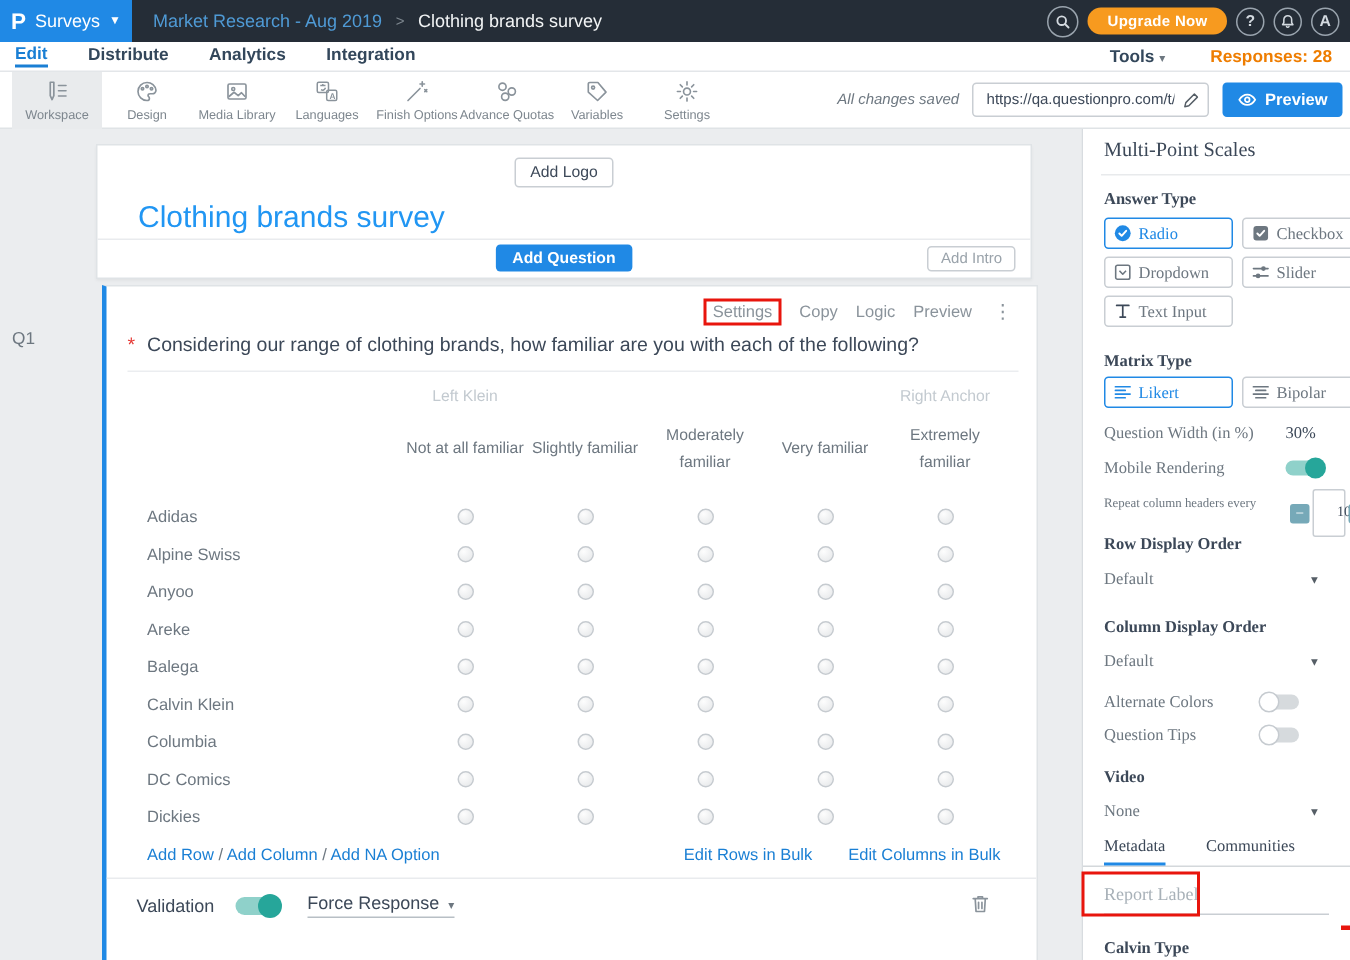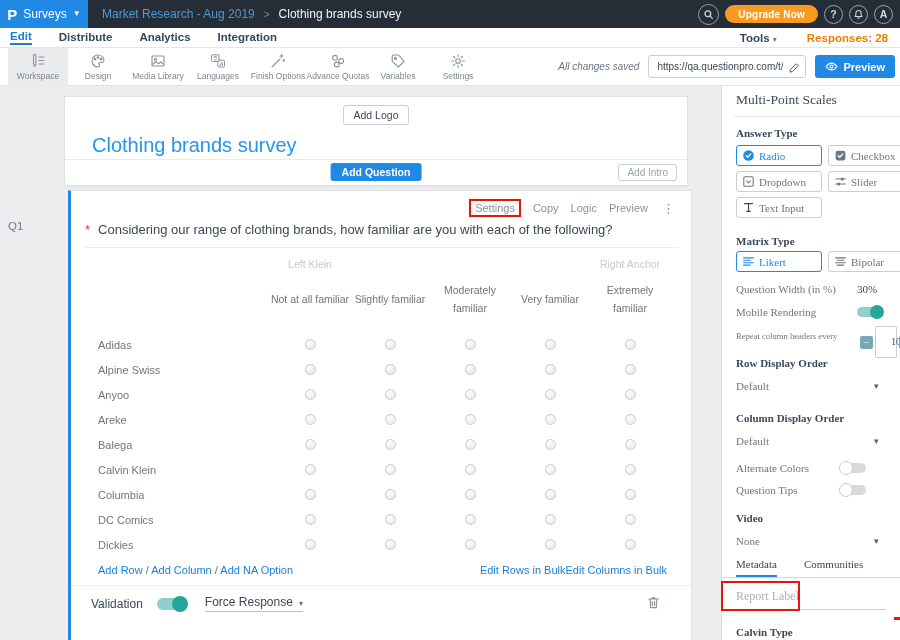--- a/index.html
+++ b/index.html
@@ -71,21 +71,21 @@
   .m-label { width:199px; padding-left:27px; font-size:11px; color:#6d7780; }
   .m-cell { width:80px; display:flex; justify-content:center; text-align:center; }
   .anchor-label { font-size:10.5px; color:#c3cad0; }
   .col-head { font-size:10.5px; color:#6d7780; line-height:1.7; }
   .radio { width:11px; height:11px; border-radius:50%; border:1px solid #c6cbd0; background:radial-gradient(circle at 35% 30%, #fdfdfd, #e4e6e8); cursor:pointer; }
 
   .links-row { display:flex; align-items:center; margin-top:7px; font-size:11px; }
   .add-links { margin-left:27px; }
   .blink { color:#1a7fd4; cursor:pointer; }
   .sep { color:#6d7780; }
-  .bulk-links { margin-left:auto; margin-right:24px; display:flex; }
+  .bulk-links { margin-left:auto; margin-right:24px; display:flex; gap:24px; }
   .v-divider { margin-top:9px; border-bottom:1px solid #e9ebee; }
   .validation-row { position:relative; height:35px; display:flex; align-items:center; padding-left:20px; }
   .validation-label { font-size:12px; color:#3c4858; }
   .validation-value { margin-left:18px; font-size:12px; color:#3c4858; border-bottom:1px solid #b8bfc5; padding-bottom:2px; cursor:pointer; }
   .validation-value .caret { color:#6d7780; margin-left:6px; }
   .trash { position:absolute; right:30px; top:9px; cursor:pointer; }
 
   
   .toggle { position:relative; width:26px; height:10px; border-radius:6px; cursor:pointer; display:inline-block; }
   .toggle .knob { position:absolute; width:14px; height:14px; border-radius:50%; top:-2px; }

